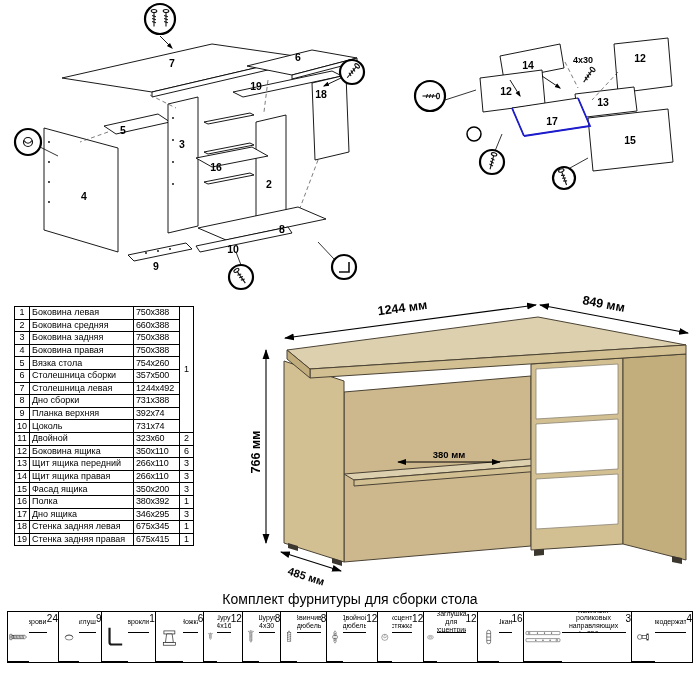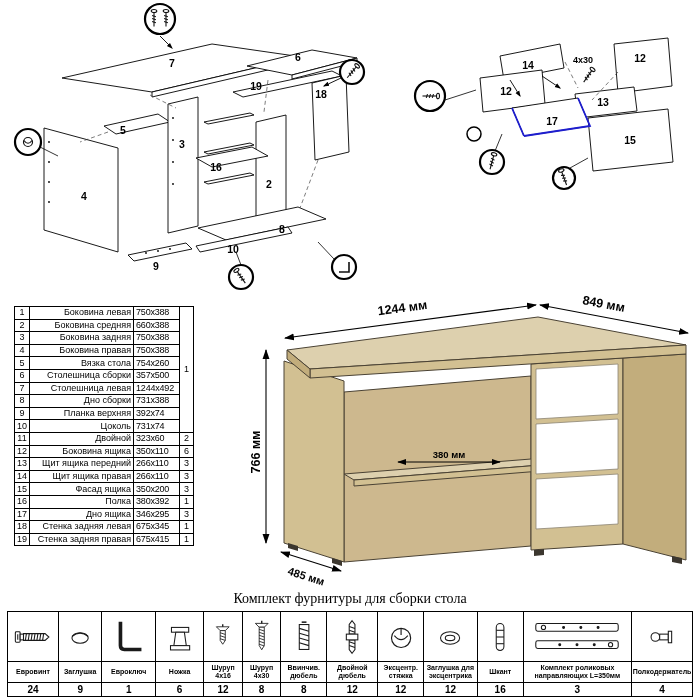--- a/index.html
+++ b/index.html
@@ -8,30 +8,30 @@
           font-family:"Liberation Sans", sans-serif; overflow:hidden; }
 
   #diagram-left  { position:absolute; left:0;   top:0;   }
   #diagram-right { position:absolute; left:392px; top:10px; }
   #desk-view     { position:absolute; left:248px; top:292px; }
 
   #parts-table { position:absolute; left:14px; top:306px; border-collapse:collapse; background:#fff; }
   #parts-table td { border:1px solid #000; font-size:9px; line-height:1; padding:1px 2px;
                     height:12.6px; white-space:nowrap; }
   td.col-num  { width:15px;  text-align:center; padding:1px 0; }
-  td.col-name { width:104px; text-align:right; }
+  td.col-name { width:104px; text-align:left; }
   td.col-size { width:46px;  text-align:left; letter-spacing:-0.2px; }
   td.col-qty  { width:14px;  text-align:center; vertical-align:middle; }
 
   #hw-title { position:absolute; top:591px; left:0; width:700px; text-align:center;
-              font-family:Liberation Serif, serif; font-size:14px; }
+              font-family:Liberation Sans, sans-serif; font-size:14px; }
 
   #hw-table { position:absolute; left:7px; top:611px; width:686px; display:flex;
               border:1px solid #000; background:#fff; align-items:stretch; }
-  .hw-col  { flex:1 1 0; border-left:1px solid #000; display:flex; flex-direction:column; min-width:0;font-weight:bold; }
+  .hw-col  { flex:1 1 0; border-left:1px solid #000; display:flex; flex-direction:row; min-width:0; }
   .hw-col:first-child { border-left:none; }
   .hw-icon { height:50px; border-bottom:1px solid #000; display:flex; align-items:center; justify-content:center; overflow:hidden; }
   .hw-icon svg { height:46px; max-width:100%; }
   .hw-name { height:21px; border-bottom:1px solid #000; font-size:7px; line-height:1.1;
              display:flex; align-items:center; justify-content:center; text-align:center; padding:0 1px; overflow:hidden; }
   .hw-qty  { height:13px; font-size:10px; text-align:center; line-height:13px; }
 
   svg text { font-family:"Liberation Sans", sans-serif; }
   .plabel { font-size:10.5px; font-weight:bold; text-anchor:middle; fill:#000; }
   .note   { font-size:9px; font-weight:bold; fill:#000; }

